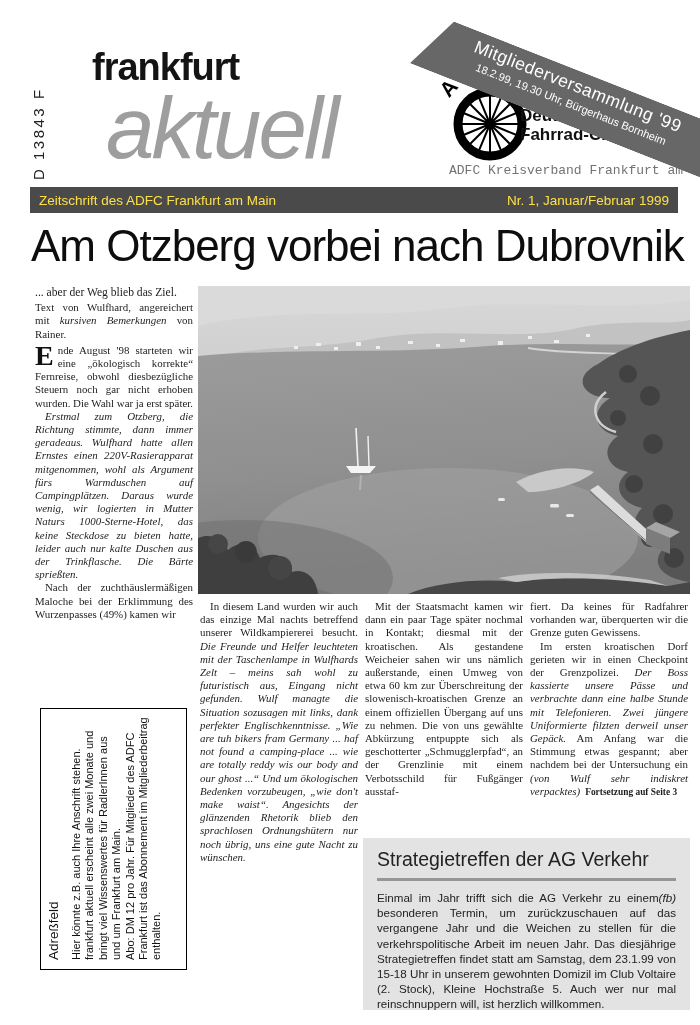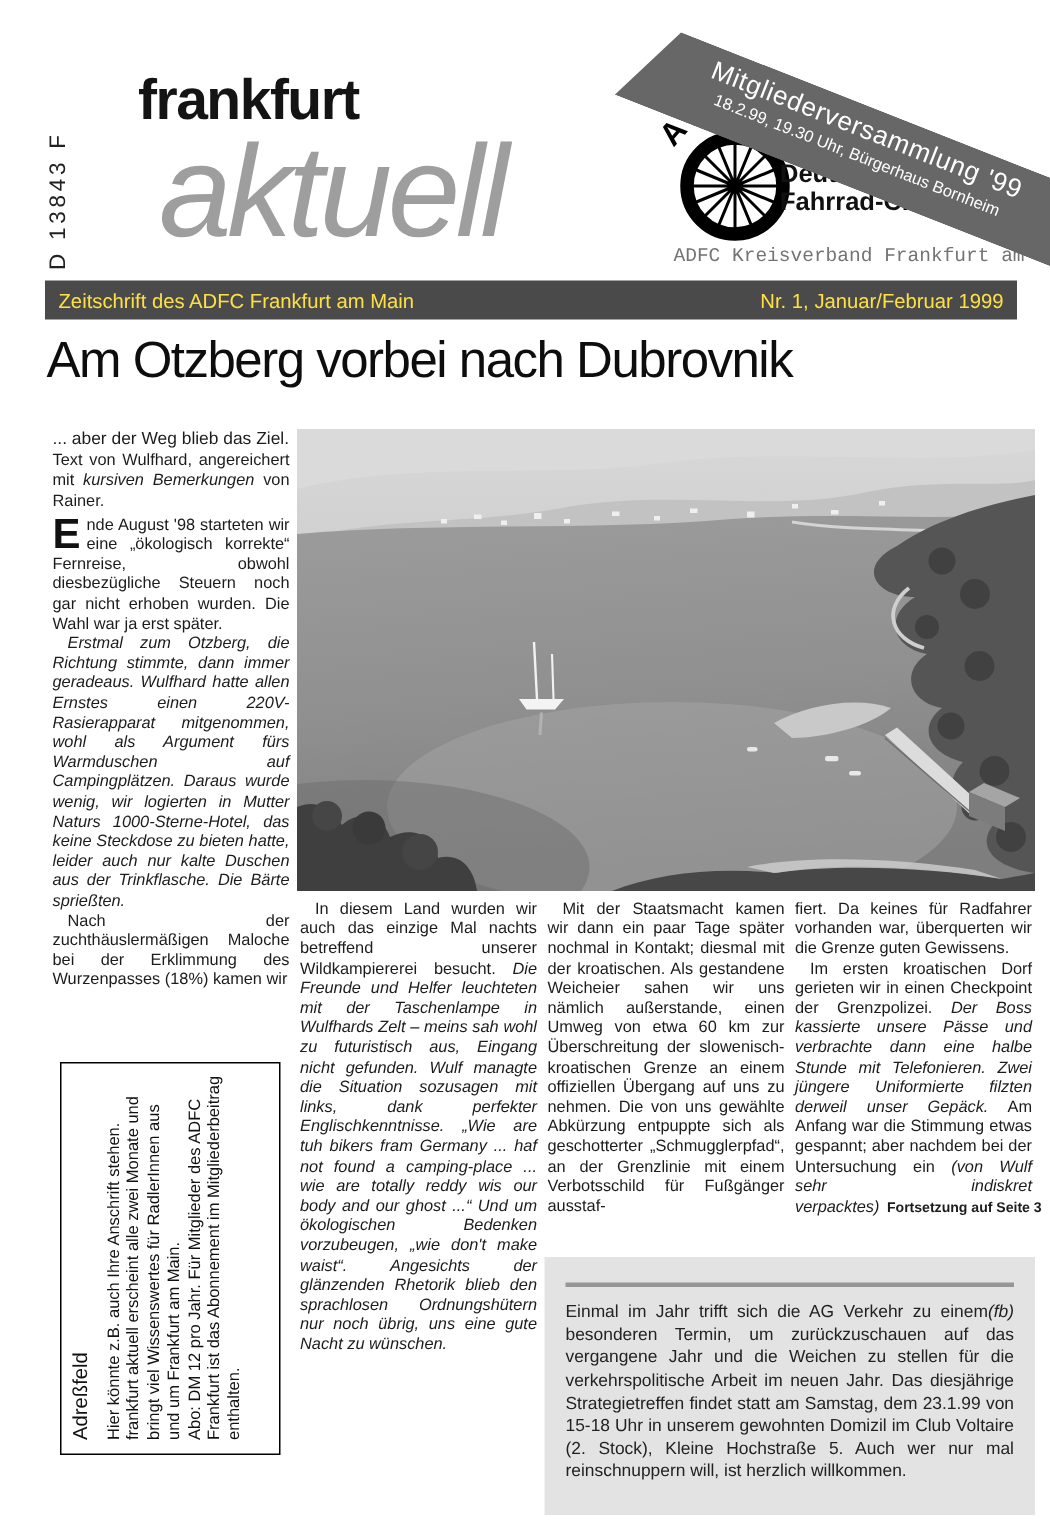--- a/index.html
+++ b/index.html
@@ -19,29 +19,29 @@
           transform-origin:0 0;transform:rotate(21.5deg);z-index:6;text-align:center;padding-top:5px;box-sizing:border-box;
           clip-path:polygon(26px 0,100% 0,100% 100%,0 100%);}
   .banner-l1{font-size:17.5px;letter-spacing:.5px;white-space:nowrap;}
   .banner-l2{font-size:11px;margin-top:2px;white-space:nowrap;}
 
   
   .infobar{position:absolute;left:30px;top:187px;width:648px;height:26px;background:#4a4a4a;color:#fde047;
            display:flex;justify-content:space-between;align-items:center;padding:0 9px;box-sizing:border-box;font-size:13.5px;}
 
   
-  .headline{position:absolute;left:31px;top:222px;margin:0;font-size:34px;font-weight:normal;color:#0d0d0d;
+  .headline{position:absolute;left:31px;top:222px;margin:0;font-size:44px;font-weight:normal;color:#0d0d0d;
             letter-spacing:-1px;white-space:nowrap;line-height:1.1;}
 
   
   .photo{position:absolute;left:198px;top:286px;width:492px;height:308px;}
 
   
   .col{position:absolute;width:158px;font-size:10.9px;line-height:13.2px;text-align:justify;color:#1c1c1c;}
-  .col p{margin:0;}
+  .col p{margin:0;font-family:Liberation Serif, serif;}
   .col p.ind{text-indent:10px;}
   .col1{left:35px;top:286px;}
   .col2{left:200px;top:600px;}
   .col3{left:365px;top:600px;}
   .col4{left:530px;top:600px;}
   p.lead{font-size:11.6px;white-space:nowrap;text-align:left;margin-bottom:2px;}
   p.byline{margin-bottom:3px;}
   .r-i{font-style:italic;margin-top:31px;}
   .r-drop{float:left;font-size:28px;line-height:22px;padding:1px 4px 0 0;font-weight:bold;color:#111;}
   .r-cont{font-weight:bold;font-size:9.4px;margin-left:5px;white-space:nowrap;}
@@ -168,21 +168,21 @@
     <circle cx="20" cy="258" r="10" fill="#464646"></circle>
     <circle cx="48" cy="266" r="11" fill="#3a3a3a"></circle>
     <circle cx="82" cy="282" r="12" fill="#454545"></circle>
   </svg>
 
   <div class="col col1">
     <p class="lead"><span class="r-n">... aber der Weg blieb das Ziel.</span></p>
     <p class="byline"><span class="r-n">Text von Wulfhard, angereichert mit </span><span class="r-i">kursiven Bemerkungen</span><span class="r-n"> von Rainer.</span></p>
     <p><span class="r-drop">E</span><span class="r-n">nde August '98 starteten wir eine „ökologisch korrekte“ Fernreise, obwohl diesbezügliche Steuern noch gar nicht erhoben wurden. Die Wahl war ja erst später.</span></p>
     <p class="ind"><span class="r-i">Erstmal zum Otzberg, die Richtung stimmte, dann immer geradeaus. Wulfhard hatte allen Ernstes einen 220V-Rasierapparat mitgenommen, wohl als Argument fürs Warmduschen auf Campingplätzen. Daraus wurde wenig, wir logierten in Mutter Naturs 1000-Sterne-Hotel, das keine Steckdose zu bieten hatte, leider auch nur kalte Duschen aus der Trinkflasche. Die Bärte sprießten.</span></p>
-    <p class="ind"><span class="r-n">Nach der zuchthäuslermäßigen Maloche bei der Erklimmung des Wurzenpasses (18%) kamen wir</span></p>
+    <p class="ind"><span class="r-n">Nach der zuchthäuslermäßigen Maloche bei der Erklimmung des Wurzenpasses (49%) kamen wir</span></p>
   </div>
 
   <div class="col col2">
     <p class="ind"><span class="r-n">In diesem Land wurden wir auch das einzige Mal nachts betreffend unserer Wildkampiererei besucht. </span><span class="r-i">Die Freunde und Helfer leuchteten mit der Taschenlampe in Wulfhards Zelt – meins sah wohl zu futuristisch aus, Eingang nicht gefunden. Wulf managte die Situation sozusagen mit links, dank perfekter Englischkenntnisse. „Wie are tuh bikers fram Germany ... haf not found a camping-place ... wie are totally reddy wis our body and our ghost ...“ Und um ökologischen Bedenken vorzubeugen, „wie don't make waist“. Angesichts der glänzenden Rhetorik blieb den sprachlosen Ordnungshütern nur noch übrig, uns eine gute Nacht zu wünschen.</span></p>
   </div>
 
   <div class="col col3">
     <p class="ind"><span class="r-n">Mit der Staatsmacht kamen wir dann ein paar Tage später nochmal in Kontakt; diesmal mit der kroatischen. Als gestandene Weicheier sahen wir uns nämlich außerstande, einen Umweg von etwa 60 km zur Überschreitung der slowenisch-kroatischen Grenze an einem offiziellen Übergang auf uns zu nehmen. Die von uns gewählte Abkürzung entpuppte sich als geschotterter „Schmugglerpfad“, an der Grenzlinie mit einem Verbotsschild für Fußgänger ausstaf-</span></p>
   </div>
 
@@ -193,20 +193,21 @@
 
   <div class="addr-box">
     <div class="addr-inner">
       <p class="addr-label">Adreßfeld</p>
       <p class="addr-text">Hier könnte z.B. auch Ihre Anschrift stehen. frankfurt aktuell erscheint alle zwei Monate und bringt viel Wissenswertes für RadlerInnen aus und um Frankfurt am Main.</p>
       <p class="addr-text">Abo: DM 12 pro Jahr. Für Mitglieder des ADFC Frankfurt ist das Abonnement im Mitgliederbeitrag enthalten.</p>
     </div>
   </div>
 
   <div class="strat-box">
+    <h2 class="strat-title">Strategietreffen der AG Verkehr</h2>
     <div class="strat-rule"></div>
     <p class="strat-body">
       <span class="strat-sig">(fb)</span>
       <span>Einmal im Jahr trifft sich die AG Verkehr zu einem besonderen Termin, um zurückzuschauen auf das vergangene Jahr und die Weichen zu stellen für die verkehrspolitische Arbeit im neuen Jahr. Das diesjährige Strategietreffen findet statt am Samstag, dem 23.1.99 von 15-18 Uhr in unserem gewohnten Domizil im Club Voltaire (2. Stock), Kleine Hochstraße 5. Auch wer nur mal reinschnuppern will, ist herzlich willkommen.</span>
     </p>
   </div>
 
 </div>
 
 </body></html>

